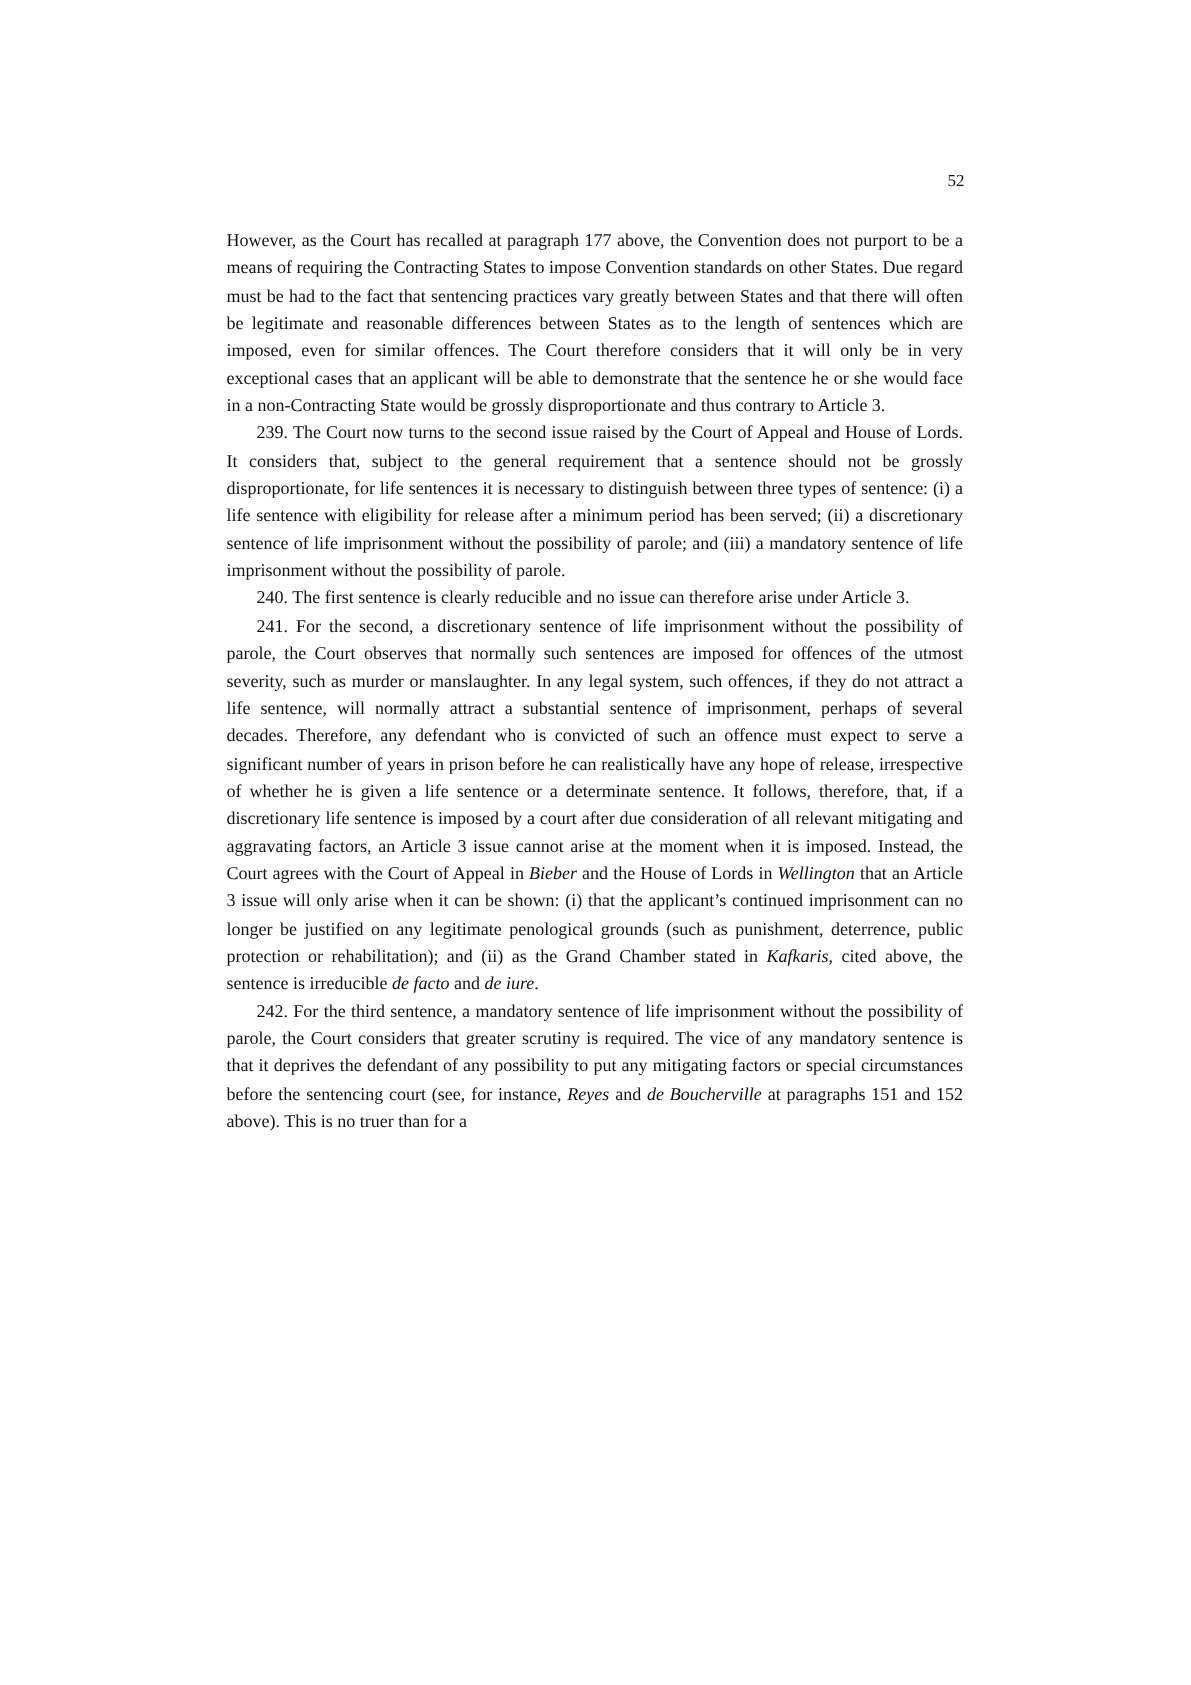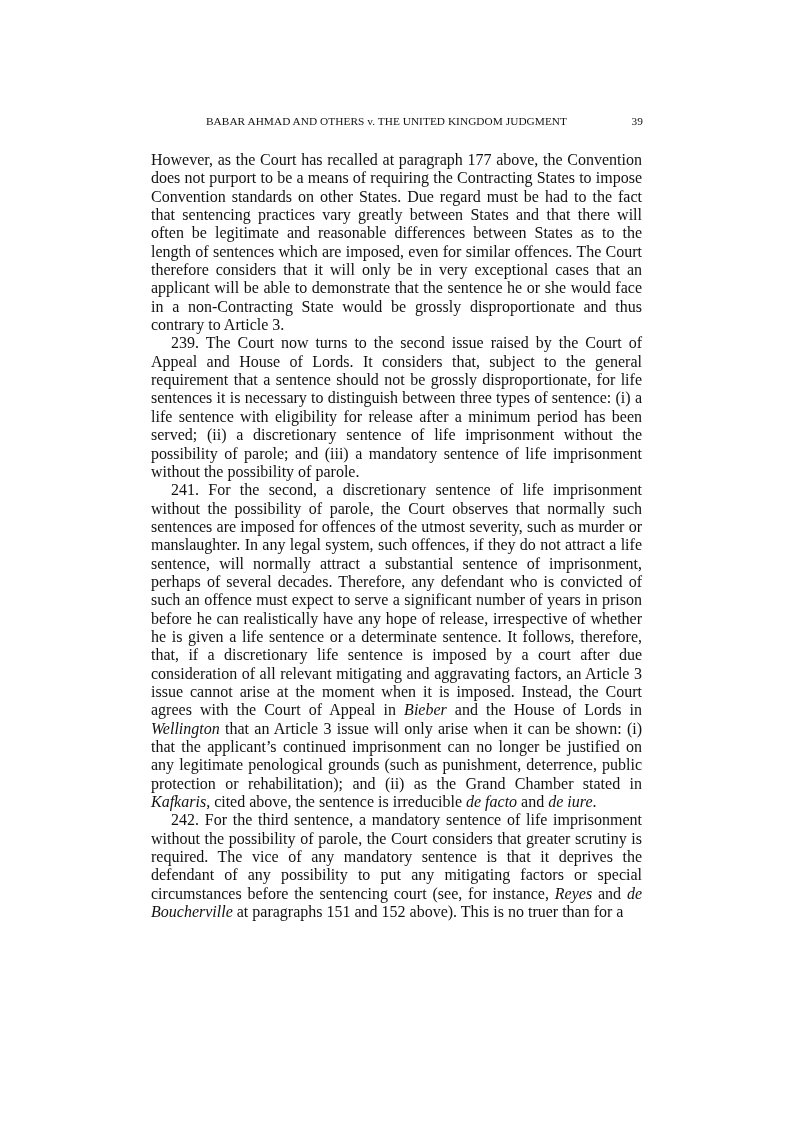--- a/index.html
+++ b/index.html
@@ -34,41 +34,41 @@
     .page-header .page-number {
       position: absolute;
       right: 0;
       top: 0;
     }
     .body-text {
       position: absolute;
       top: 151px;
       left: 151px;
       width: 491px;
-      font-size: 16px;
+      font-size: 12px;
       line-height: 18.35px;
       text-align: justify;
       hyphens: none;
     }
     .body-text p {
       margin: 0;
       padding: 0;
     }
     .body-text p.indent {
       text-indent: 20px;
     }
     .body-text em {
     }
   </style>
 </head>
 <body>
 
 <div class="page-header">
-  <span class="running-title">BABAR AHMAD AND OTHERS v. THE UNITED KINGDOM JUDGMENT</span>
-  <span class="page-number">39</span>
+  <span class="page-number">52</span>
 </div>
 
 <div class="body-text">
   <p><span>However, as the Court has recalled at paragraph 177 above, the Convention does not purport to be a means of requiring the Contracting States to impose Convention standards on other States. Due regard must be had to the fact that sentencing practices vary greatly between States and that there will often be legitimate and reasonable differences between States as to the length of sentences which are imposed, even for similar offences. The Court therefore considers that it will only be in very exceptional cases that an applicant will be able to demonstrate that the sentence he or she would face in a non-Contracting State would be grossly disproportionate and thus contrary to Article 3.</span></p>
   <p class="indent"><span>239. The Court now turns to the second issue raised by the Court of Appeal and House of Lords. It considers that, subject to the general requirement that a sentence should not be grossly disproportionate, for life sentences it is necessary to distinguish between three types of sentence: (i) a life sentence with eligibility for release after a minimum period has been served; (ii) a discretionary sentence of life imprisonment without the possibility of parole; and (iii) a mandatory sentence of life imprisonment without the possibility of parole.</span></p>
+  <p class="indent"><span>240. The first sentence is clearly reducible and no issue can therefore arise under Article 3.</span></p>
   <p class="indent"><span>241. For the second, a discretionary sentence of life imprisonment without the possibility of parole, the Court observes that normally such sentences are imposed for offences of the utmost severity, such as murder or manslaughter. In any legal system, such offences, if they do not attract a life sentence, will normally attract a substantial sentence of imprisonment, perhaps of several decades. Therefore, any defendant who is convicted of such an offence must expect to serve a significant number of years in prison before he can realistically have any hope of release, irrespective of whether he is given a life sentence or a determinate sentence. It follows, therefore, that, if a discretionary life sentence is imposed by a court after due consideration of all relevant mitigating and aggravating factors, an Article 3 issue cannot arise at the moment when it is imposed. Instead, the Court agrees with the Court of Appeal in </span><em>Bieber</em><span> and the House of Lords in </span><em>Wellington</em><span> that an Article 3 issue will only arise when it can be shown: (i) that the applicant’s continued imprisonment can no longer be justified on any legitimate penological grounds (such as punishment, deterrence, public protection or rehabilitation); and (ii)  as the Grand Chamber stated in </span><em>Kafkaris</em><span>, cited above, the sentence is irreducible </span><em>de facto</em><span> and </span><em>de iure</em><span>.</span></p>
   <p class="indent"><span>242. For the third sentence, a mandatory sentence of life imprisonment without the possibility of parole, the Court considers that greater scrutiny is required. The vice of any mandatory sentence is that it deprives the defendant of any possibility to put any mitigating factors or special circumstances before the sentencing court (see, for instance, </span><em>Reyes</em><span> and </span><em>de Boucherville</em><span> at paragraphs 151 and 152 above). This is no truer than for a</span></p>
 </div>
 
 </body></html>

